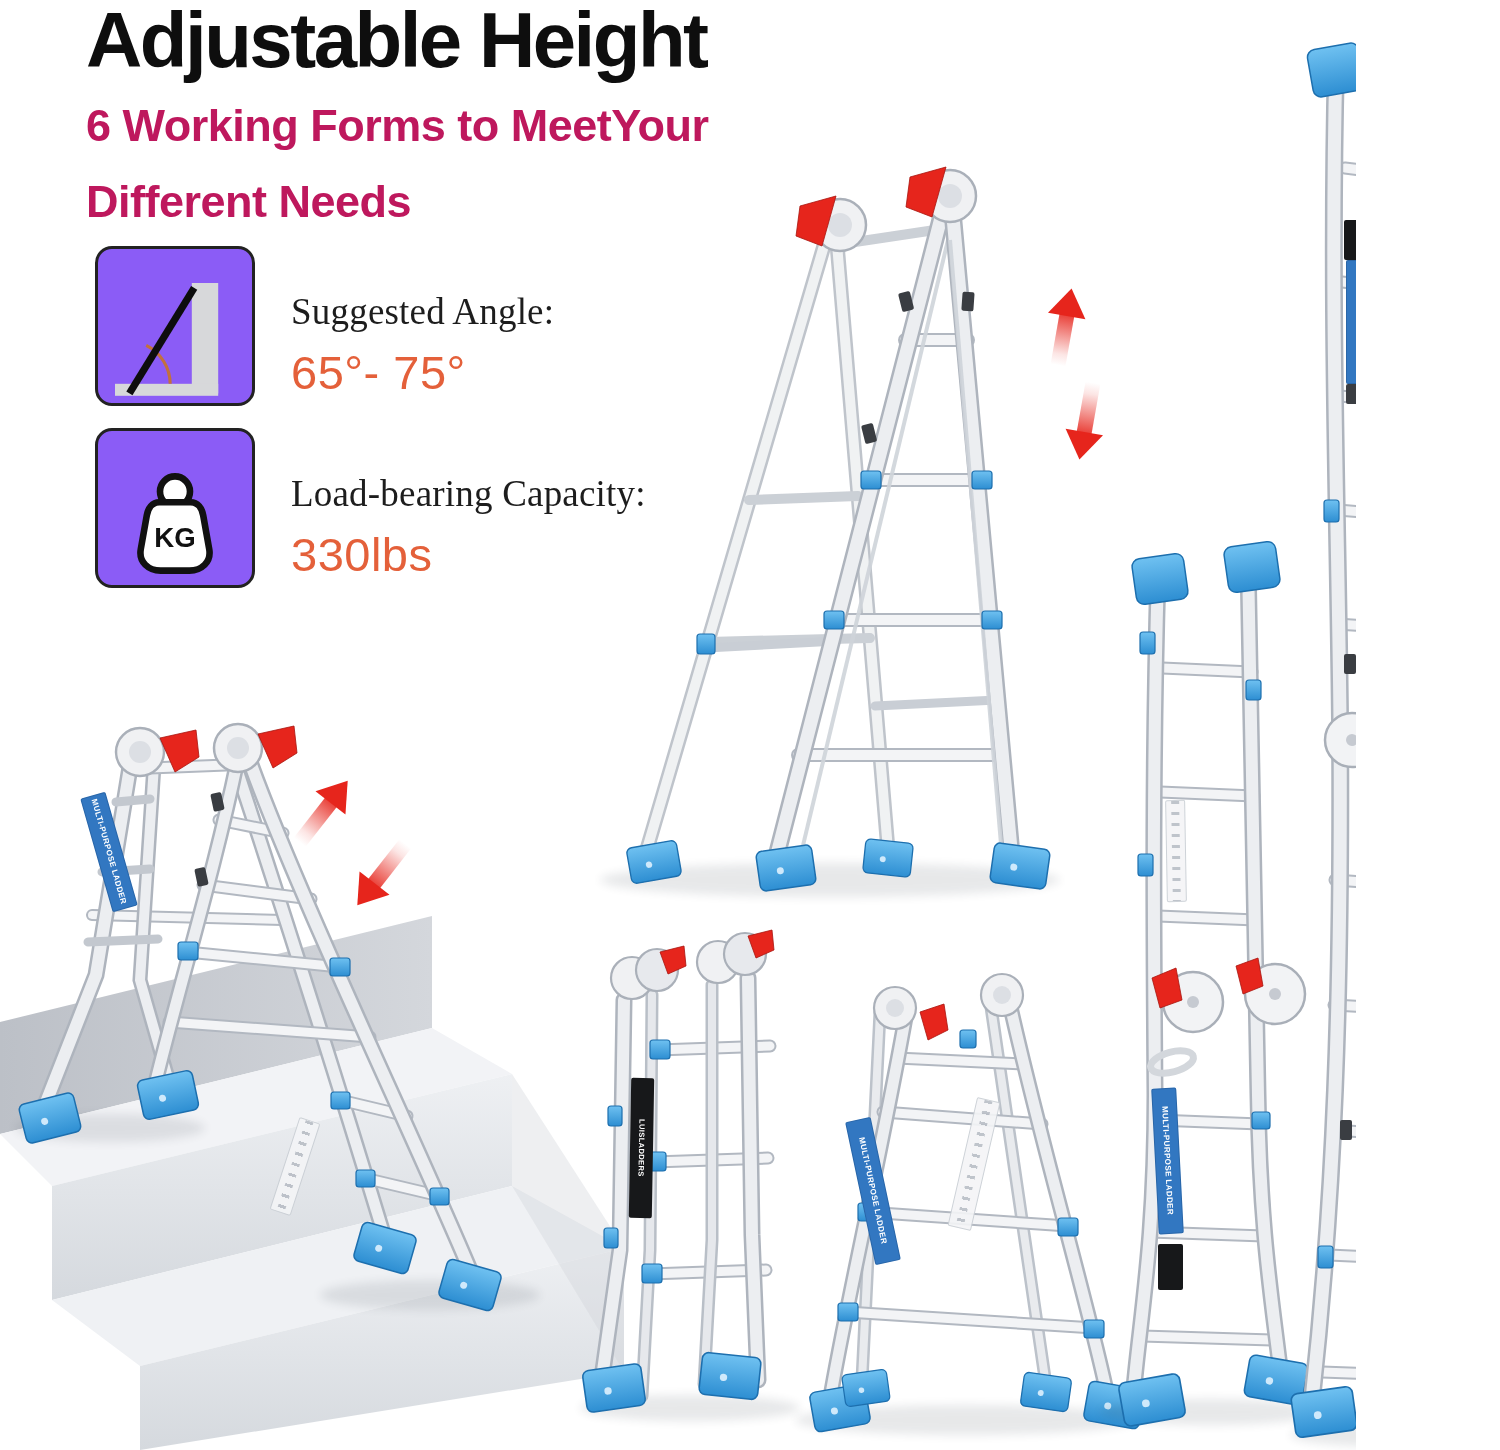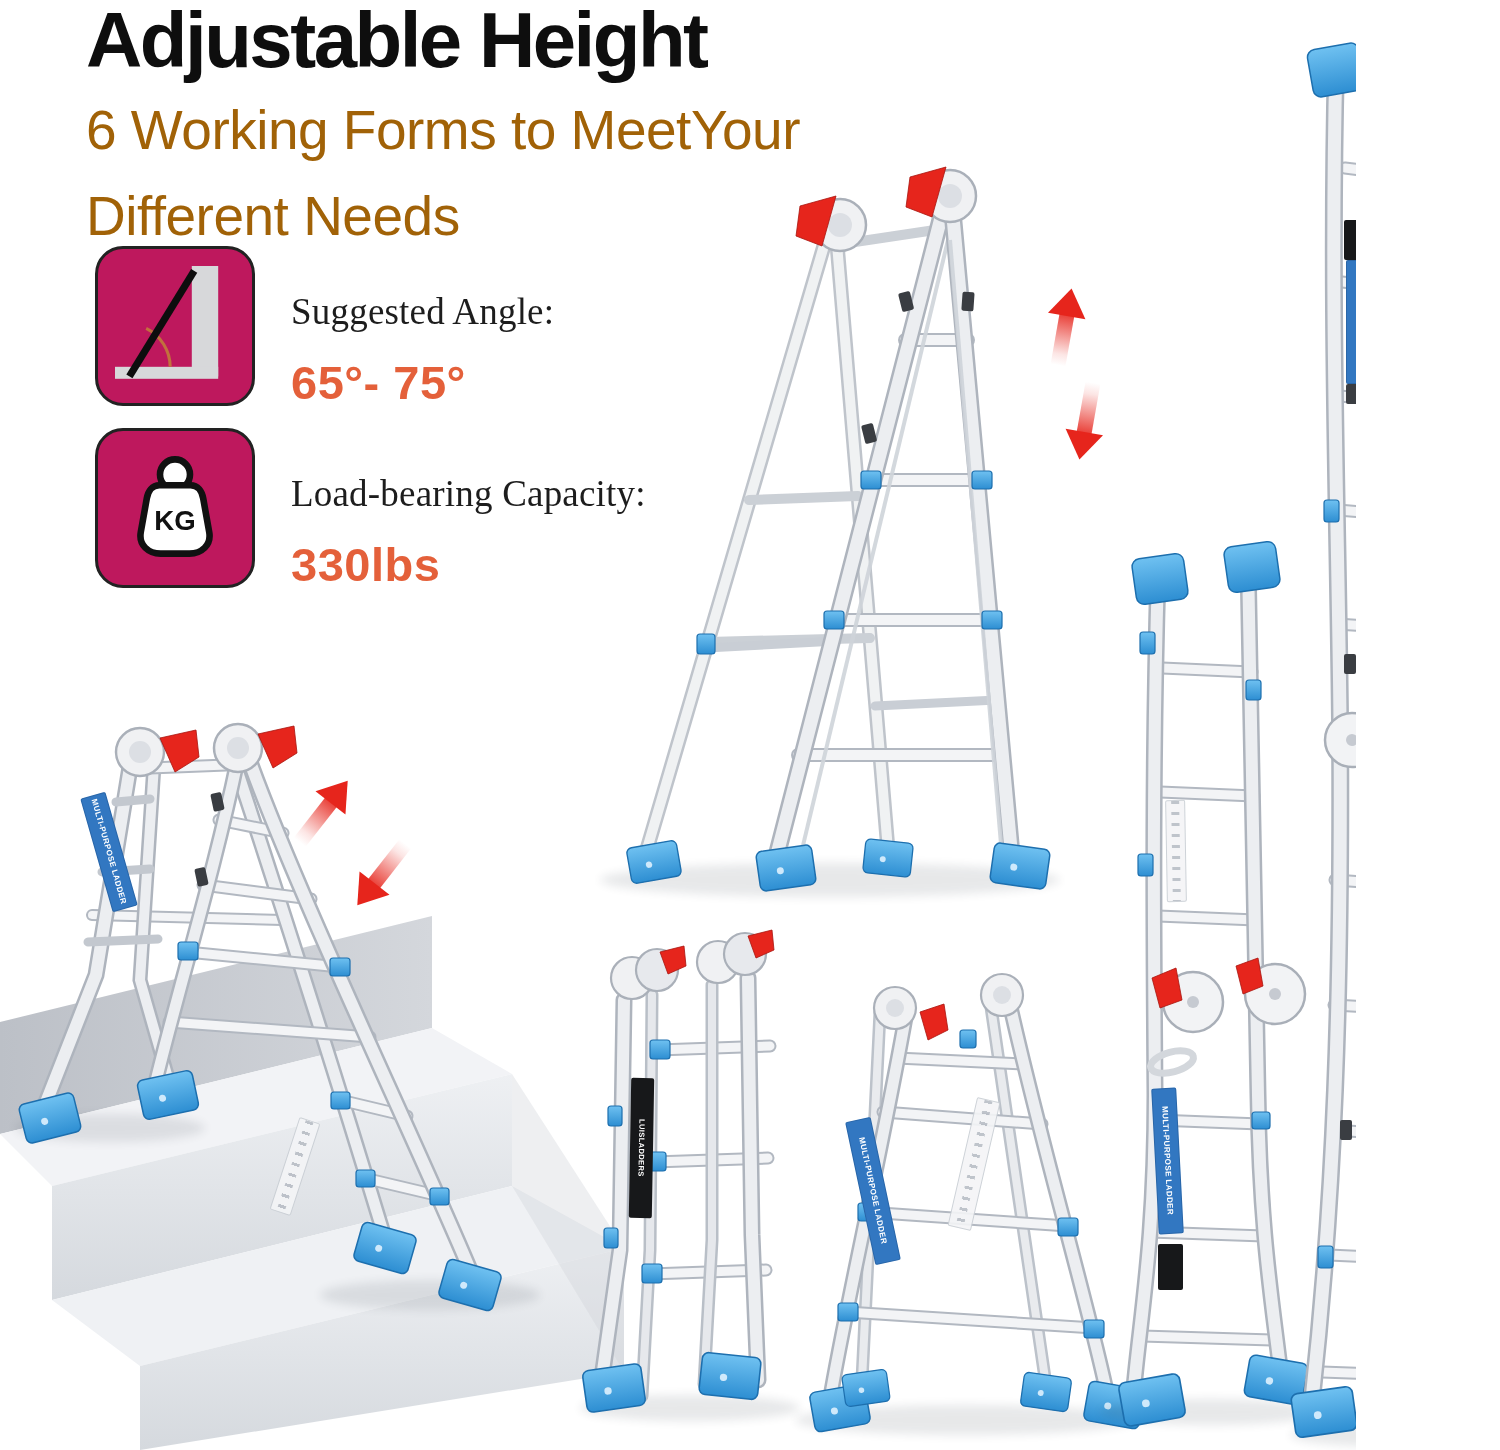--- a/index.html
+++ b/index.html
@@ -1,31 +1,31 @@
 <!DOCTYPE html>
 <html><head>
 <meta charset="utf-8">
 <style>
   html,body{margin:0;padding:0;background:#fff;}
   .canvas{position:relative;width:1356px;height:1450px;background:#ffffff;overflow:hidden;
           font-family:"Liberation Sans", sans-serif;}
   
   .hdr{position:absolute;left:86px;top:0px;z-index:5;}
   .title{font-size:78px;font-weight:800;letter-spacing:-2.5px;color:#0e0e0e;line-height:1.04;}
-  .sub{font-size:55px;font-weight:400;letter-spacing:-0.5px;color:#a16207;line-height:1.0;margin-top:22px;}
+  .sub{font-size:45px;font-weight:700;letter-spacing:-0.5px;color:#be185d;line-height:1.0;margin-top:22px;}
   .sub2{margin-top:31px;}
   
   .feat{position:absolute;display:flex;align-items:flex-start;z-index:5;}
   .feat-angle{left:95px;top:246px;}
   .feat-cap{left:95px;top:428px;}
-  .icokit{width:160px;height:160px;border:3px solid #222;border-radius:28px;background:#be185d;
-          display:flex;align-items:center;justify-content:center;box-sizing:border-box;flex:0 0 auto;}
+  .icokit{width:160px;height:160px;border:3px solid #222;border-radius:17px;background:#8b5cf6;
+          display:flex;align-items:flex-end;justify-content:center;box-sizing:border-box;flex:0 0 auto;}
   .ftxt{margin-left:36px;padding-top:44px;}
   .flabel{font-size:37px;color:#1d1d1d;letter-spacing:0.2px;font-family:Liberation Serif, serif;}
-  .fvalue{font-size:47px;font-weight:700;color:#E4603A;margin-top:22px;letter-spacing:0.5px;}
+  .fvalue{font-size:47px;font-weight:400;color:#E4603A;margin-top:12px;letter-spacing:0.5px;}
   
   .scene{position:absolute;left:0;top:0;z-index:1;}
   .shadow{fill:#1d2835;opacity:0.10;filter:blur(5px);}
   
   .vlabel{position:absolute;z-index:4;writing-mode:vertical-rl;display:flex;align-items:center;justify-content:center;
           background:#3277c1;color:#ffffff;font-weight:700;font-size:8px;letter-spacing:0.4px;
           border-radius:2px;overflow:hidden;box-shadow:0 0 0 1px rgba(20,50,90,.25) inset;white-space:nowrap;}
   .vlabel.black{background:#17181a;box-shadow:none;font-size:7.5px;}
   .wlabel{position:absolute;z-index:4;background:#f4f5f7;border:1px solid #c9ced4;border-radius:2px;
           background-image:repeating-linear-gradient(180deg,#b9bec6 0 3px,transparent 3px 11px);

